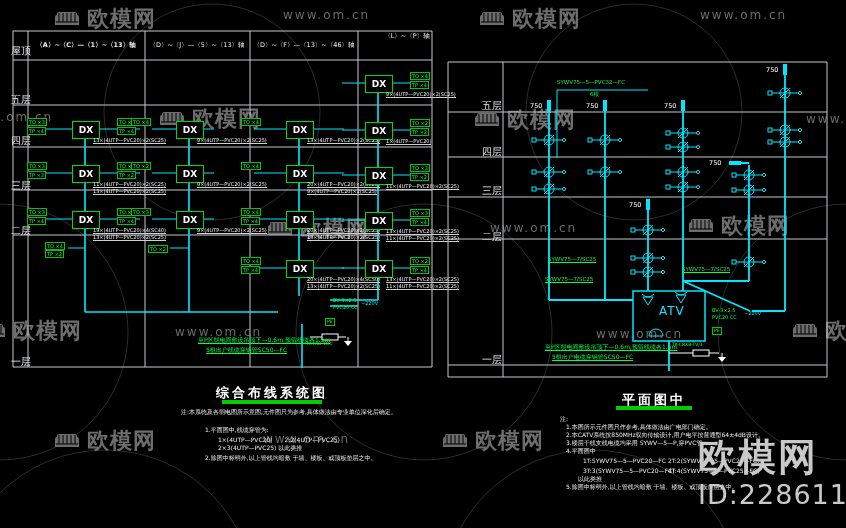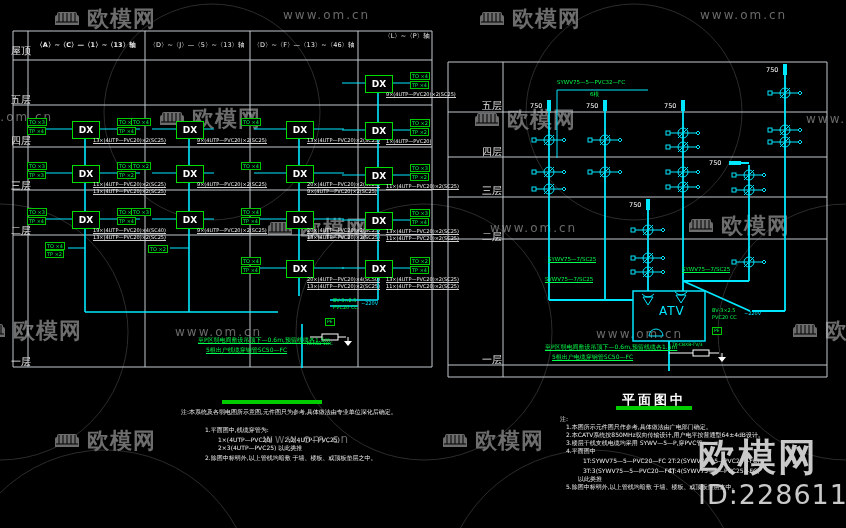--- a/index.html
+++ b/index.html
@@ -343,20 +343,21 @@
       <span class="olabel" style="left: 148px; top: 245px;">TO ×2</span>
     </div>
 
   <span class="greentext" style="left:333px;top:297px;">BV-3×2.5</span>
   <span class="greentext" style="left:333px;top:304px;">PVC20 CC</span>
   <span class="voltage" style="left:361px;top:300px;">~220V</span>
   <span class="pe" style="left:325px;top:318px;">PE</span>
   <span class="surge-label" style="left:306px;top:341px;">TK-PAB-1DC</span>
   <span class="gnote" style="left:198px;top:336px;">至P区弱电间敷设吊顶下—0.6m,预留线缆各1.5m</span>
   <span class="gnote" style="left:206px;top:346px;">5根出户线缆穿钢管SC50—FC</span>
+  <span class="title" style="left:272px;top:384px;">综合布线系统图</span>
   <span class="title-bar" style="left:222px;top:400px;width:100px;"></span>
   <div>
 
   <span class="note-line" style="left: 181px; top: 408px;">注:本系统及各弱电图所示意图,元件图只为参考,具体做法由专业单位深化后确定。</span>
       <span class="note-line" style="left: 205px; top: 426px;">1.平面图中,线缆穿管为:</span>
       <span class="note-line" style="left: 218px; top: 436px;">1×(4UTP—PVC20)　　2:2(4UTP—PVC25)</span>
       <span class="note-line" style="left: 218px; top: 444px;">2×3(4UTP—PVC25) 以此类推</span>
       <span class="note-line" style="left: 205px; top: 454px;">2.除图中标明外,以上管线均暗敷 于墙、楼板、或顶板垫层之中。</span>
     </div>
 

